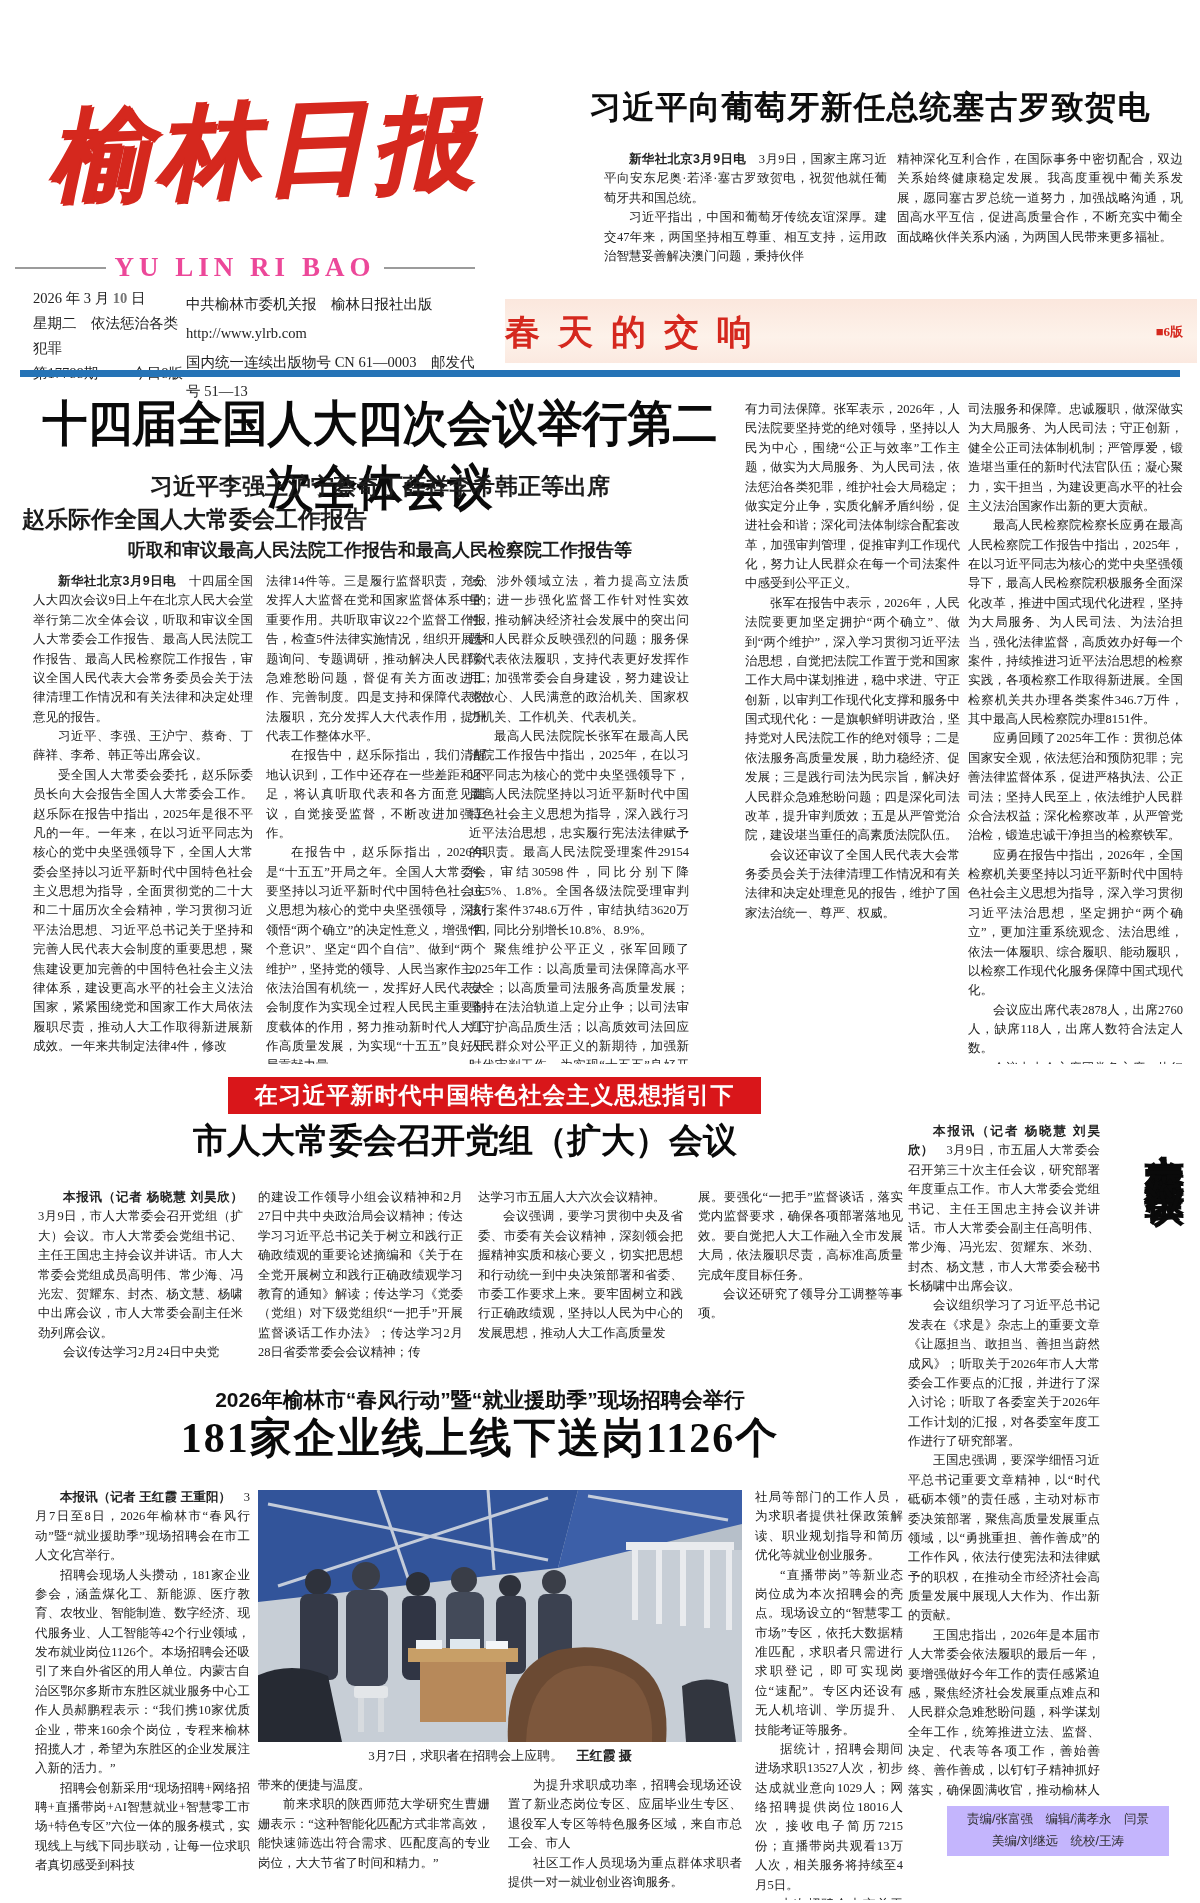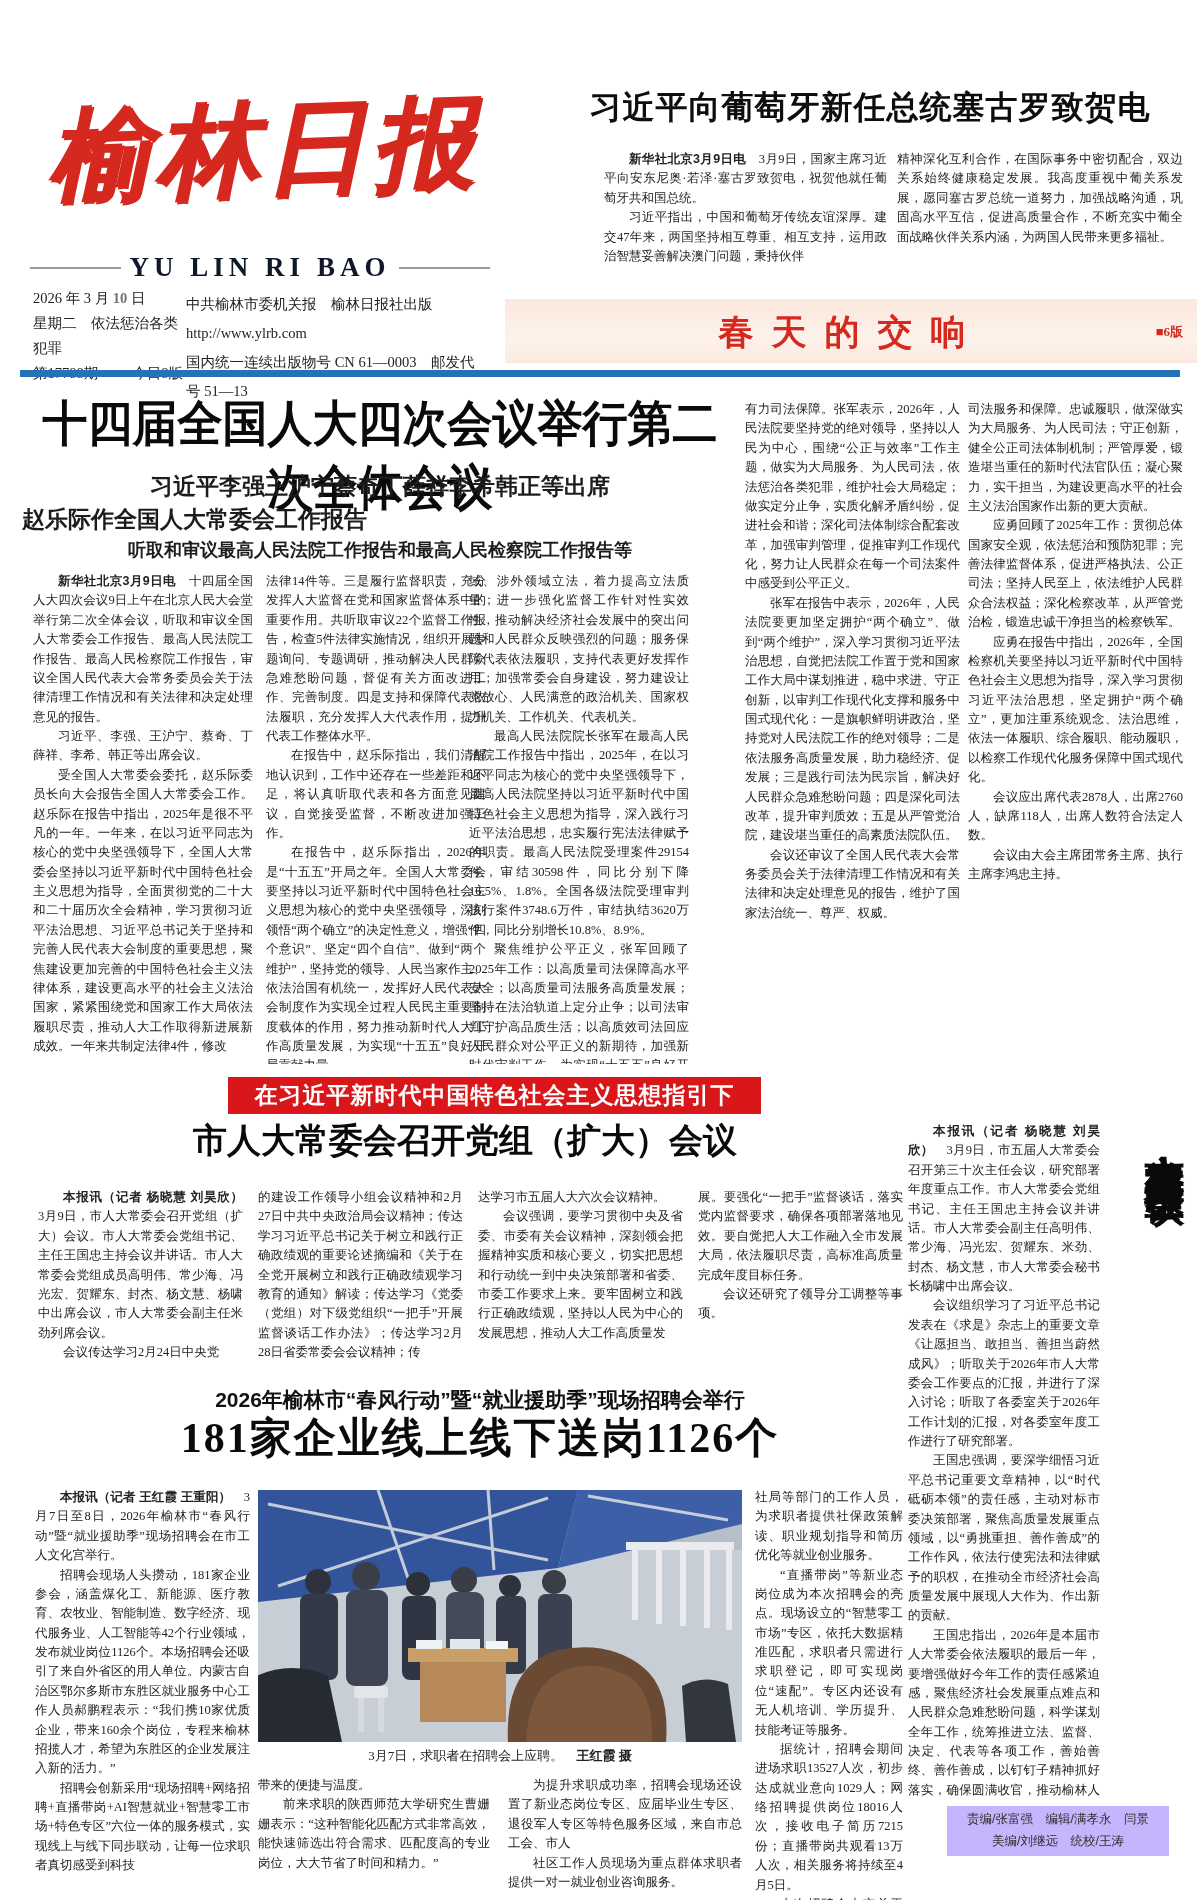--- a/index.html
+++ b/index.html
@@ -4,37 +4,37 @@
 <style>
   html,body{margin:0;padding:0;background:#e9e9e9;}
   .page{position:relative;width:1200px;height:1903px;background:#ffffff;margin:0 auto;
         font-family:"Liberation Serif","DejaVu Serif",serif;color:#1c1c1c;overflow:hidden;}
   .abs{position:absolute;}
   .hei{font-family:"Liberation Sans","DejaVu Sans",sans-serif;}
   
   .mast-title{left:38px;top:52px;width:450px;height:195px;color:#d5281e;
       font-weight:900;font-size:102px;letter-spacing:6px;text-align:center;line-height:195px;
       font-style:italic;transform:rotate(-2deg);text-shadow:2px 2px 0 #d5281e;}
-  .mast-sub{left:30px;top:252px;width:460px;display:flex;align-items:center;gap:9px;
-      color:#0f172a;font-size:27px;font-weight:bold;letter-spacing:5px;white-space:nowrap;}
+  .mast-sub{left:15px;top:252px;width:460px;display:flex;align-items:center;gap:9px;
+      color:#ec4899;font-size:27px;font-weight:bold;letter-spacing:5px;white-space:nowrap;}
   .mast-sub .rule{flex:1;height:2px;background:#9b9b9b;}
   .dateblock{left:33px;top:286px;width:150px;font-size:14.5px;line-height:25px;color:#222;}
   .dateblock .day{color:#737373;font-weight:bold;}
   .dateblock .row3{display:flex;justify-content:space-between;}
   .orginfo{left:186px;top:290px;width:300px;font-size:14.5px;line-height:29px;color:#222;}
   
   .top-headline{left:558px;top:86px;width:624px;text-align:center;font-weight:900;
       font-size:32px;letter-spacing:1px;color:#0d0d0d;}
   .tcol{top:150px;height:158px;overflow:hidden;}
   .tcol1{left:604px;width:283px;}
   .tcol2{left:897px;width:286px;}
   
   .banner{left:505px;top:299px;width:692px;height:64px;
       background:linear-gradient(180deg,#fbe7dd 0%,#fdf2ea 60%,#fbe9e0 100%);}
-  .banner-title{position:absolute;left:0;right:0;top:10px;text-align:center;color:#d5281e;
+  .banner-title{position:absolute;left:0;right:0;top:10px;color:#d5281e;
       font-weight:900;font-size:35px;letter-spacing:18px;}
   .banner-ref{position:absolute;right:14px;top:24px;color:#d5281e;font-size:13px;font-weight:bold;}
   .blue-rule{left:20px;top:370px;width:1160px;height:7px;background:#2573b6;}
   
   .main-headline{left:22px;top:391px;width:716px;text-align:center;font-weight:900;
       font-size:45px;letter-spacing:0px;color:#0a0a0a;transform:scaleY(1.08);transform-origin:top;}
   .sub1{left:22px;top:471px;width:716px;text-align:center;font-weight:900;font-size:23px;}
   .sub2{left:22px;top:504px;width:716px;text-align:left;font-weight:900;font-size:23px;}
   .sub3{left:22px;top:538px;width:716px;text-align:center;font-weight:bold;font-size:18px;}
   .col{overflow:hidden;}
@@ -139,20 +139,21 @@
       <p class="para">最高人民法院院长张军在最高人民法院工作报告中指出，2025年，在以习近平同志为核心的党中央坚强领导下，最高人民法院坚持以习近平新时代中国特色社会主义思想为指导，深入践行习近平法治思想，忠实履行宪法法律赋予的职责。最高人民法院受理案件29154件，审结30598件，同比分别下降16.5%、1.8%。全国各级法院受理审判执行案件3748.6万件，审结执结3620万件，同比分别增长10.8%、8.9%。</p>
       <p class="para">聚焦维护公平正义，张军回顾了2025年工作：以高质量司法保障高水平安全；以高质量司法服务高质量发展；坚持在法治轨道上定分止争；以司法审判守护高品质生活；以高质效司法回应人民群众对公平正义的新期待，加强新时代审判工作，为实现“十五五”良好开局提供</p>
     </div>
   <div class="abs col rcol rcol4">
       <p class="para cont">有力司法保障。张军表示，2026年，人民法院要坚持党的绝对领导，坚持以人民为中心，围绕“公正与效率”工作主题，做实为大局服务、为人民司法，依法惩治各类犯罪，维护社会大局稳定；做实定分止争，实质化解矛盾纠纷，促进社会和谐；深化司法体制综合配套改革，加强审判管理，促推审判工作现代化，努力让人民群众在每一个司法案件中感受到公平正义。</p>
       <p class="para">张军在报告中表示，2026年，人民法院要更加坚定拥护“两个确立”、做到“两个维护”，深入学习贯彻习近平法治思想，自觉把法院工作置于党和国家工作大局中谋划推进，稳中求进、守正创新，以审判工作现代化支撑和服务中国式现代化：一是旗帜鲜明讲政治，坚持党对人民法院工作的绝对领导；二是依法服务高质量发展，助力稳经济、促发展；三是践行司法为民宗旨，解决好人民群众急难愁盼问题；四是深化司法改革，提升审判质效；五是从严管党治院，建设堪当重任的高素质法院队伍。</p>
       <p class="para">会议还审议了全国人民代表大会常务委员会关于法律清理工作情况和有关法律和决定处理意见的报告，维护了国家法治统一、尊严、权威。</p>
     </div>
   <div class="abs col rcol rcol5">
       <p class="para cont">司法服务和保障。忠诚履职，做深做实为大局服务、为人民司法；守正创新，健全公正司法体制机制；严管厚爱，锻造堪当重任的新时代法官队伍；凝心聚力，实干担当，为建设更高水平的社会主义法治国家作出新的更大贡献。</p>
+      <p class="para">最高人民检察院检察长应勇在最高人民检察院工作报告中指出，2025年，在以习近平同志为核心的党中央坚强领导下，最高人民检察院积极服务全面深化改革，推进中国式现代化进程，坚持为大局服务、为人民司法、为法治担当，强化法律监督，高质效办好每一个案件，持续推进习近平法治思想的检察实践，各项检察工作取得新进展。全国检察机关共办理各类案件346.7万件，其中最高人民检察院办理8151件。</p>
       <p class="para">应勇回顾了2025年工作：贯彻总体国家安全观，依法惩治和预防犯罪；完善法律监督体系，促进严格执法、公正司法；坚持人民至上，依法维护人民群众合法权益；深化检察改革，从严管党治检，锻造忠诚干净担当的检察铁军。</p>
       <p class="para">应勇在报告中指出，2026年，全国检察机关要坚持以习近平新时代中国特色社会主义思想为指导，深入学习贯彻习近平法治思想，坚定拥护“两个确立”，更加注重系统观念、法治思维，依法一体履职、综合履职、能动履职，以检察工作现代化服务保障中国式现代化。</p>
       <p class="para">会议应出席代表2878人，出席2760人，缺席118人，出席人数符合法定人数。</p>
       <p class="para">会议由大会主席团常务主席、执行主席李鸿忠主持。</p>
     </div>
 
   <div class="abs red-banner hei">在习近平新时代中国特色社会主义思想指引下</div>
   <div class="abs mid-headline hei">市人大常委会召开党组（扩大）会议</div>
   <div class="abs col midcol midcol1">
       <p class="para"><b>本报讯（记者 杨晓慧 刘昊欣）　</b>3月9日，市人大常委会召开党组（扩大）会议。市人大常委会党组书记、主任王国忠主持会议并讲话。市人大常委会党组成员高明伟、常少海、冯光宏、贺耀东、封杰、杨文慧、杨啸中出席会议，市人大常委会副主任米劲列席会议。</p>

